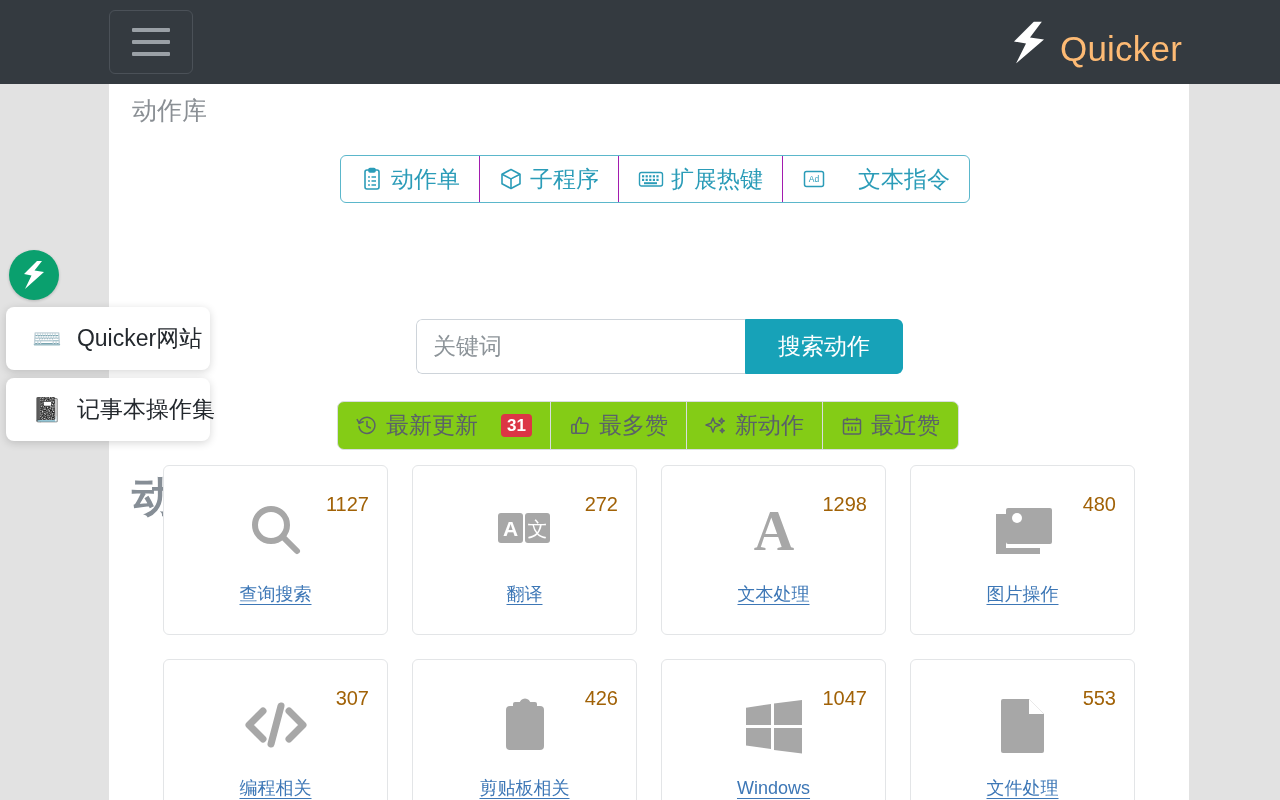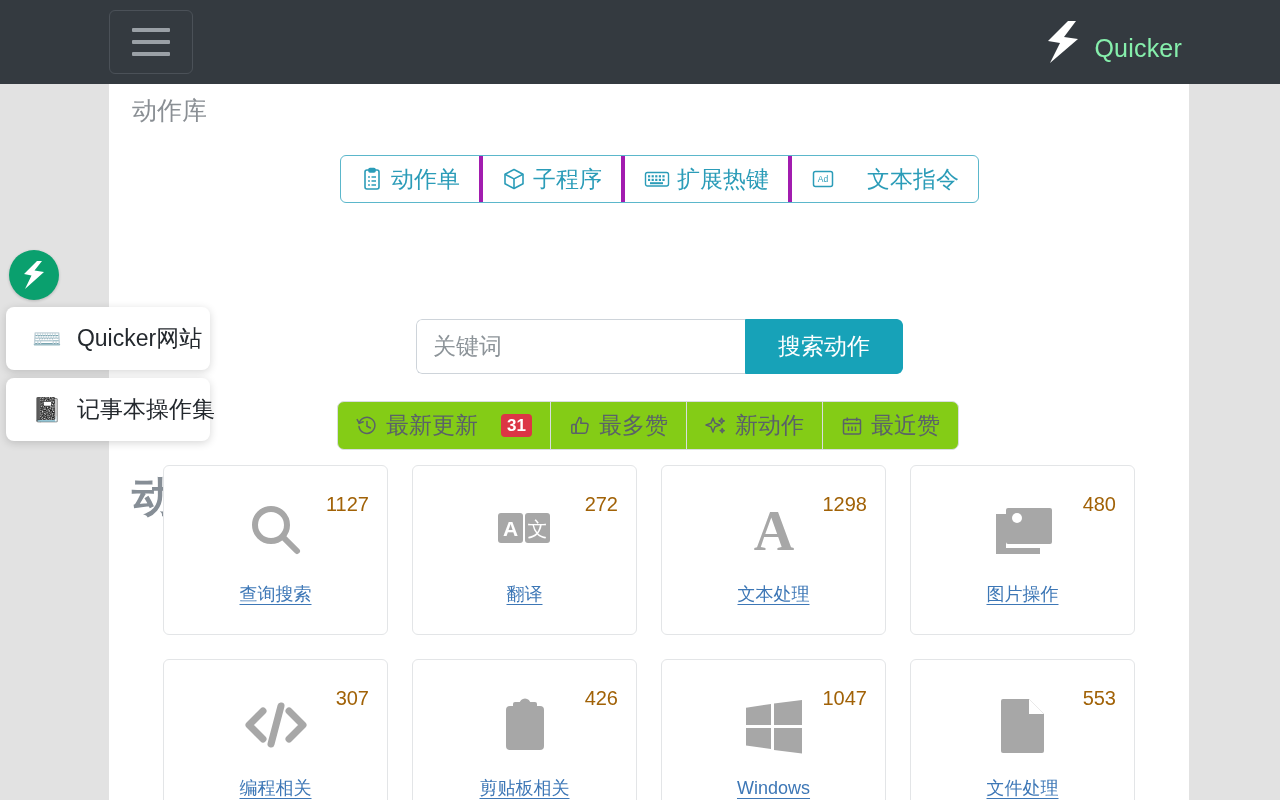--- a/index.html
+++ b/index.html
@@ -32,21 +32,21 @@
     display: block; width: 38px; height: 4px;
     background: #9aa0a6; border-radius: 1px;
   }
   .brand {
     position: absolute; right: 98px; top: 50%;
     transform: translateY(-50%);
     display: flex; align-items: center; gap: 14px;
   }
   .brand-mark { width: 34px; height: 42px; display: block; }
   .brand-text {
-    color: #86efac; font-size: 25px; font-weight: 400;
+    color: #fdba74; font-size: 35px; font-weight: 400;
     letter-spacing: 0.2px; line-height: 1; margin-top: 12px;
   }
 
   
   .page-bg {
     position: absolute; top: 84px; left: 0;
     width: 1280px; height: 716px;
     background: #e2e2e2;
   }
   .content {
@@ -67,21 +67,21 @@
     display: flex;
     border: 1px solid #5bb7cb;
     border-radius: 6px;
     overflow: hidden;
     background: #fff;
   }
   .type-tab {
     display: flex; align-items: center; gap: 7px;
     padding: 11px 19px;
     font-size: 23px; color: #2b9cb8;
-    border-right: 4px solid #a21caf;
+    border-right: 1px solid #a21caf;
     cursor: pointer; white-space: nowrap;
     line-height: 1;
   }
   .type-tab:last-child { border-right: none; gap: 32px; }
   .type-tab svg { display: block; flex: none; }
 
   
   .search-row {
     position: absolute; top: 235px; left: 307px;
     display: flex; height: 55px;

